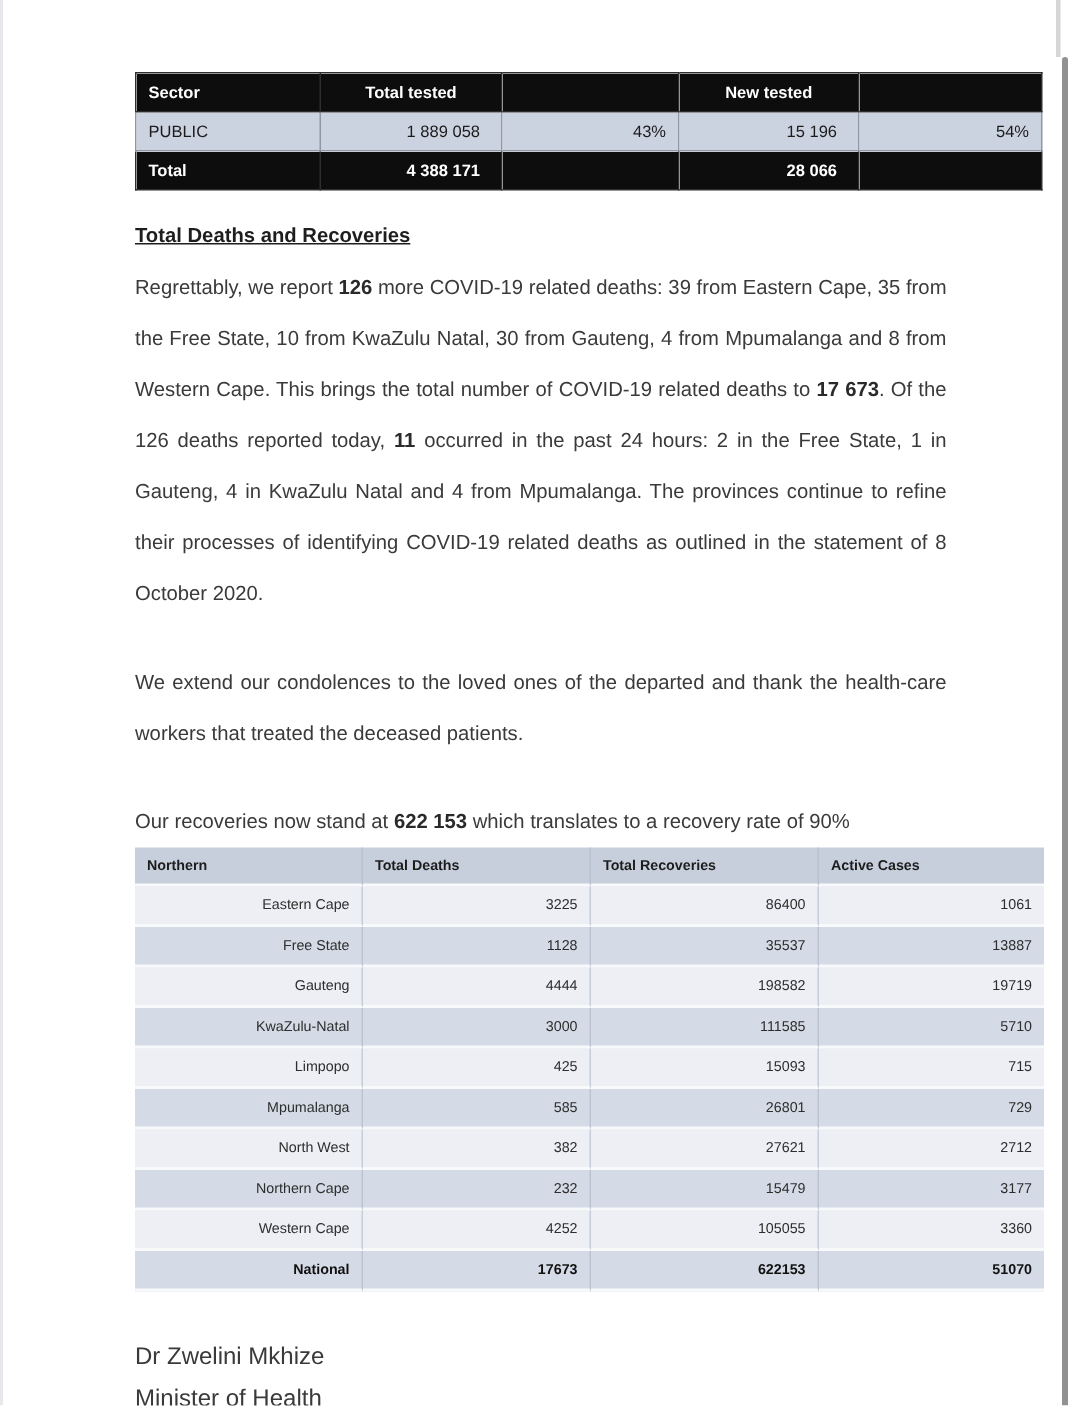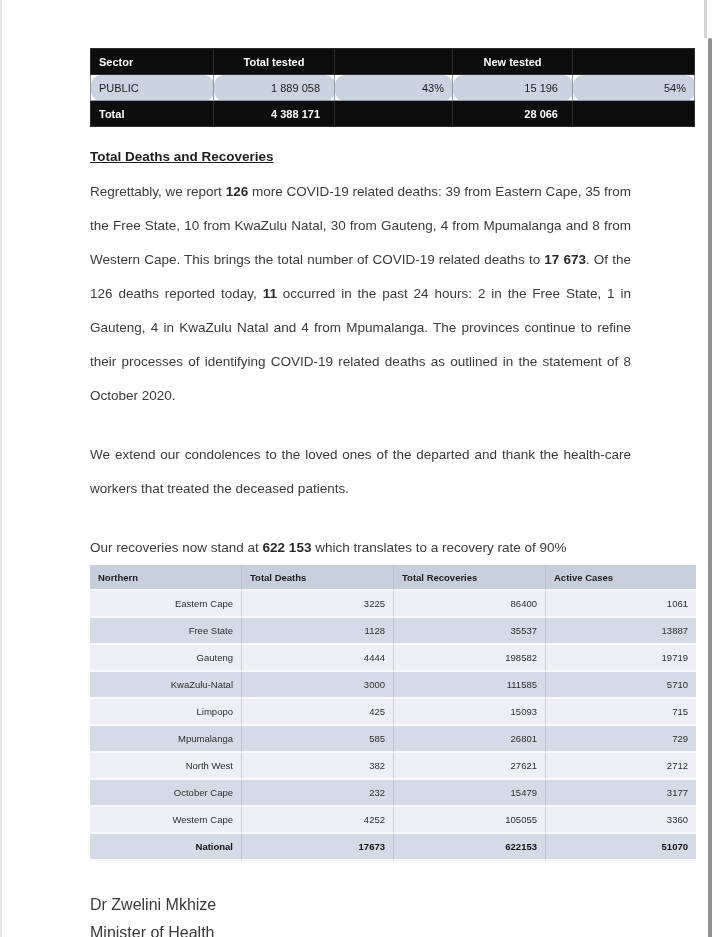--- a/index.html
+++ b/index.html
@@ -28,21 +28,21 @@
   .t1 th, .t1 td { height: 25px; padding: 0 8px; border: 1px solid #8f96a4; overflow: hidden; white-space: nowrap; }
   .t1 thead th {
     background: var(--t1-dark, #0d0d0e); color: #ffffff;
     font-weight: 700; text-align: center; border-color: #2e2e2e;
   }
   .t1 thead th.c0 { text-align: left; }
   .t1 td { text-align: right; }
   .t1 td.c0 { text-align: left; }
   .t1 td.c1, .t1 td.c3 { padding-right: 14px; }
   .t1 tr.r-light  td { background: var(--t1-light, #ebeef3); }
-  .t1 tr.r-shaded td { background: var(--t1-shaded, #ccd3e0); border-radius: 10px; }
+  .t1 tr.r-shaded td { background: var(--t1-shaded, #ccd3e0); }
   .t1 tr.r-total  td { background: var(--t1-dark, #0d0d0e); color: #fff; font-weight: 700; border-color: #2e2e2e; }
   .t1 .c0 { width: 106px; } .t1 .c1 { width: 104px; } .t1 .c2 { width: 101px; }
   .t1 .c3 { width: 103px; } .t1 .c4 { width: 105px; }
 
   
   .heading {
     margin: 22px 0 11px 0;
     font-size: 13.5px; font-weight: 700;
     text-decoration: underline;
     color: #1e1e1e;
@@ -178,21 +178,21 @@
             <td class="c2">26801</td>
             <td class="c3">729</td>
           </tr>
           <tr class="r-light">
             <td class="c0">North West</td>
             <td class="c1">382</td>
             <td class="c2">27621</td>
             <td class="c3">2712</td>
           </tr>
           <tr class="r-shaded">
-            <td class="c0">October Cape</td>
+            <td class="c0">Northern Cape</td>
             <td class="c1">232</td>
             <td class="c2">15479</td>
             <td class="c3">3177</td>
           </tr>
           <tr class="r-light">
             <td class="c0">Western Cape</td>
             <td class="c1">4252</td>
             <td class="c2">105055</td>
             <td class="c3">3360</td>
           </tr>

